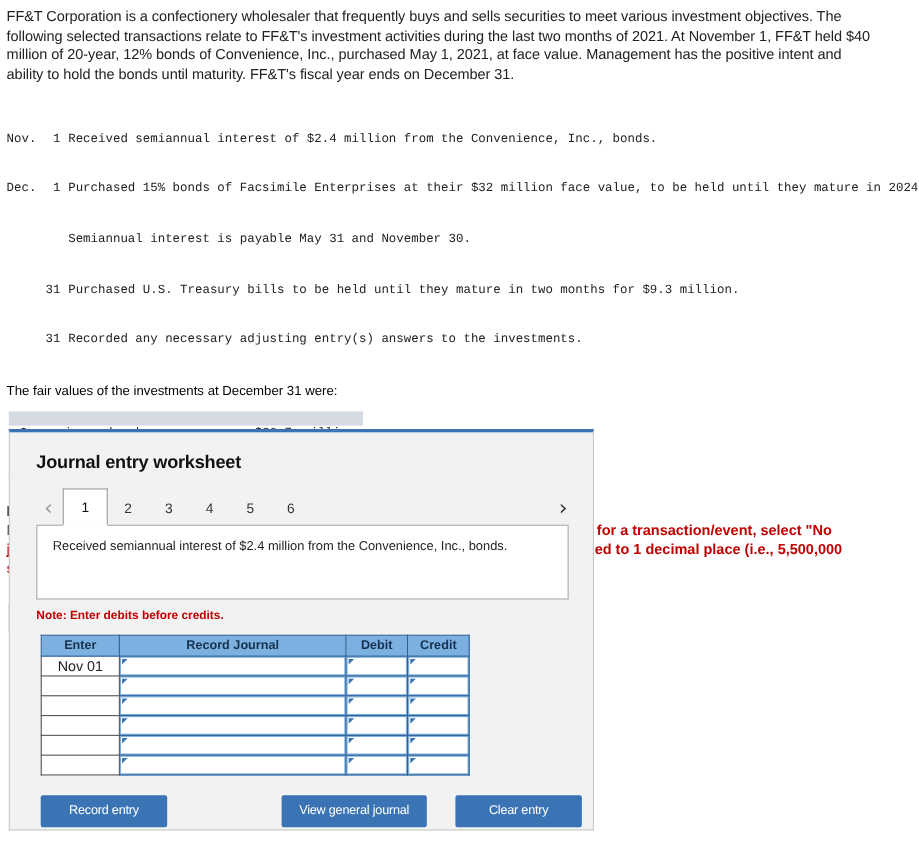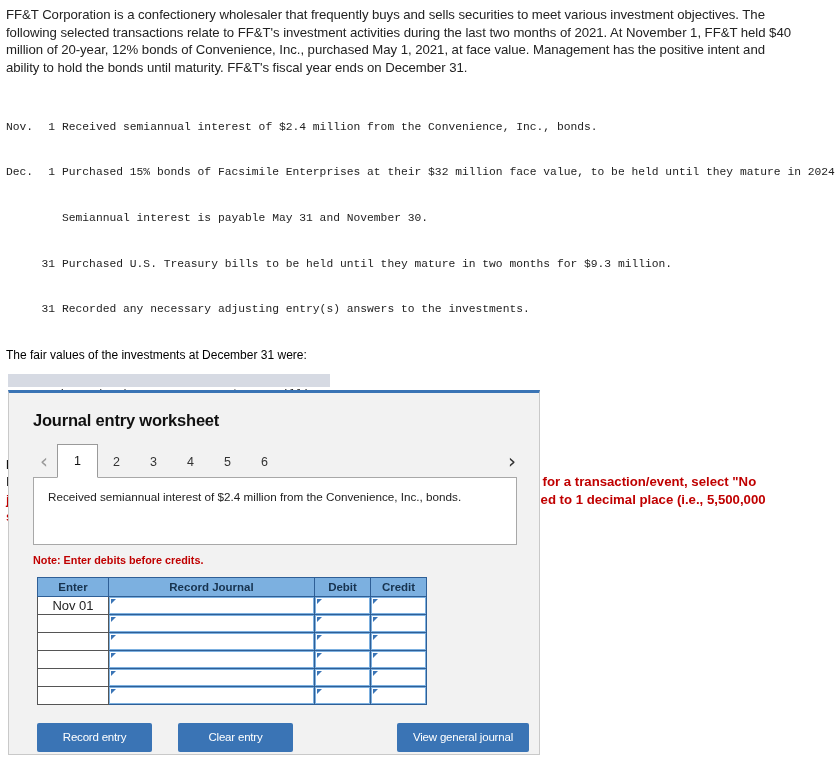--- a/index.html
+++ b/index.html
@@ -451,20 +451,20 @@
           </td>
         <td class="inp">
             <div class="cell-input"></div>
           </td>
       </tr>
     </tbody>
   </table>
 
   <div class="btn-row">
     <button class="btn btn-record">Record entry</button>
+    <button class="btn btn-viewgj">View general journal</button>
     <button class="btn btn-clear">Clear entry</button>
-    <button class="btn btn-viewgj">View general journal</button>
   </div>
 
 </div>
 
 
 
 
 </body></html>

